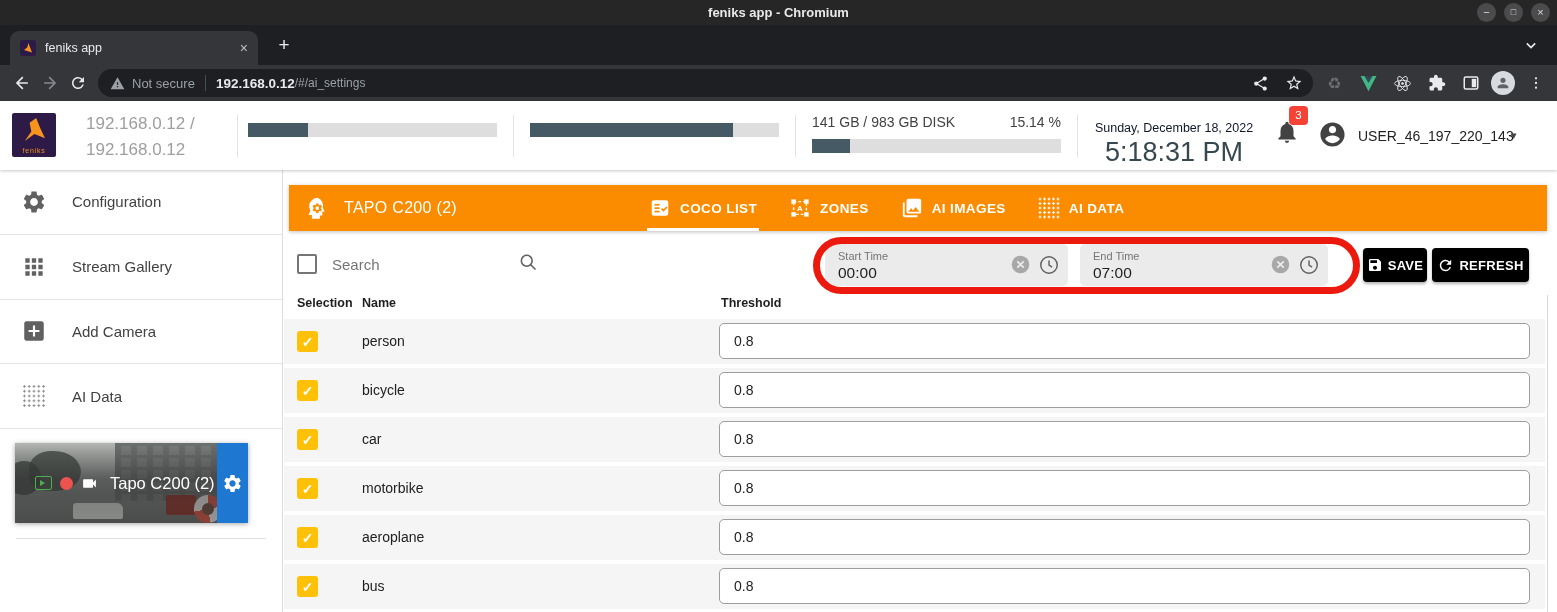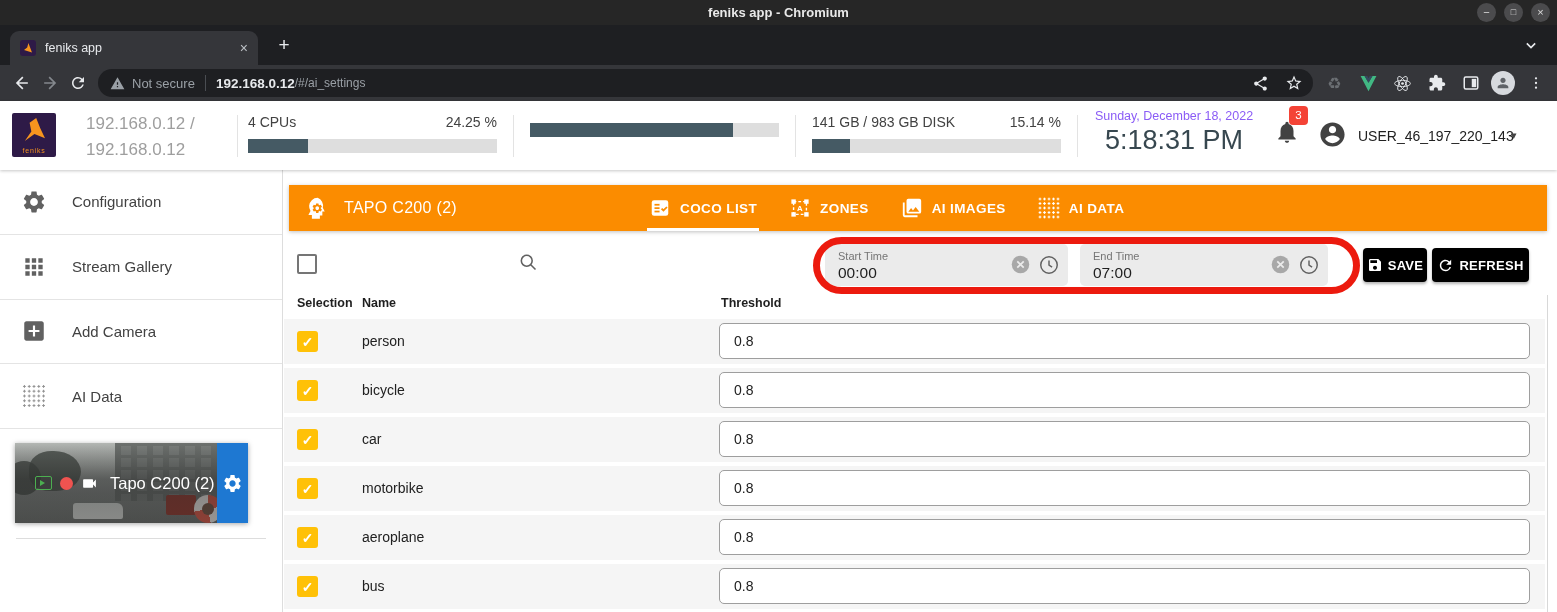--- a/index.html
+++ b/index.html
@@ -53,21 +53,21 @@
   .logo-bird{position:absolute;left:11px;top:5px;width:22px;height:26px;background:#f7941e;
              clip-path:polygon(60% 0,78% 38%,100% 78%,52% 62%,8% 88%,38% 52%,30% 18%);}
   .logo-text{color:#f7941e;font-size:7px;letter-spacing:.8px;position:relative;}
   .hostblock{position:absolute;left:86px;top:10px;font-size:17px;color:#9e9e9e;line-height:26px;}
   .hdr-div{position:absolute;top:14px;width:1px;height:42px;background:#e3e3e3;}
   .stat{position:absolute;top:13px;width:249px;}
   .stat-row{display:flex;justify-content:space-between;font-size:14px;color:#424242;}
   .stat-bar{height:14px;background:#dedede;margin-top:9px;}
   .stat-fill{height:100%;background:#455a64;}
   .datetime{position:absolute;left:1088px;top:8px;width:172px;text-align:center;}
-  .hdr-date{font-size:12.5px;color:#8b5cf6;}
+  .hdr-date{font-size:12.5px;color:#0f172a;margin-top:12px;}
   .hdr-time{font-size:27px;color:#37474f;margin-top:2px;}
   .bell{position:absolute;left:1274px;top:18px;}
   .badge{position:absolute;left:1289px;top:5px;min-width:19px;height:19px;background:#f44336;color:#fff;
          font-size:11.5px;border-radius:4px;text-align:center;line-height:19px;padding:0 4px;}
   .hdr-avatar{position:absolute;left:1318px;top:19px;}
   .username{position:absolute;left:1358px;top:27px;font-size:14px;color:#212121;}
   .user-caret{position:absolute;left:1511px;top:28px;font-size:11px;color:#424242;}
 
   
   .sidebar{position:absolute;left:0;top:170px;width:283px;bottom:0;background:#fff;border-right:1px solid #ddd;}
@@ -278,24 +278,20 @@
     <div class="hostblock">
       <div>192.168.0.12 /</div>
       <div>192.168.0.12</div>
     </div>
     <div class="hdr-div" style="left:237px"></div>
     <div class="hdr-div" style="left:513px"></div>
     <div class="hdr-div" style="left:795px"></div>
     <div class="hdr-div" style="left:1077px"></div>
 
     <div class="stat" style="left:248px">
-      <div class="stat-row">
-        <span>4 CPUs</span>
-        <span>24.25 %</span>
-      </div>
       <div class="stat-bar">
           <div class="stat-fill" style="width: 24.25%;"></div>
         </div>
     </div>
     <div class="stat" style="left:530px">
       <div class="stat-bar">
           <div class="stat-fill" style="width: 81.56%;"></div>
         </div>
     </div>
     <div class="stat" style="left:812px">
@@ -417,20 +413,21 @@
           <span>AI IMAGES</span>
         </div>
         <div class="cam-tab">
           <div class="dots-w"></div>
           <span>AI DATA</span>
         </div>
       </div>
     </div>
 
     <div class="search-check"></div>
+    <input class="search-input" placeholder="Search" style="">
     <div class="search-glass">
       <svg class="ic" width="21" height="21" viewBox="0 0 24 24" fill="none" stroke="#616161" stroke-width="1.8">
         <circle cx="10" cy="10" r="6.2"></circle>
           <line x1="14.6" y1="14.6" x2="20" y2="20"></line>
       </svg>
     </div>
 
     <div class="time-field tf-start">
       <div class="tf-label">Start Time</div>
       <div class="tf-value">00:00</div>

